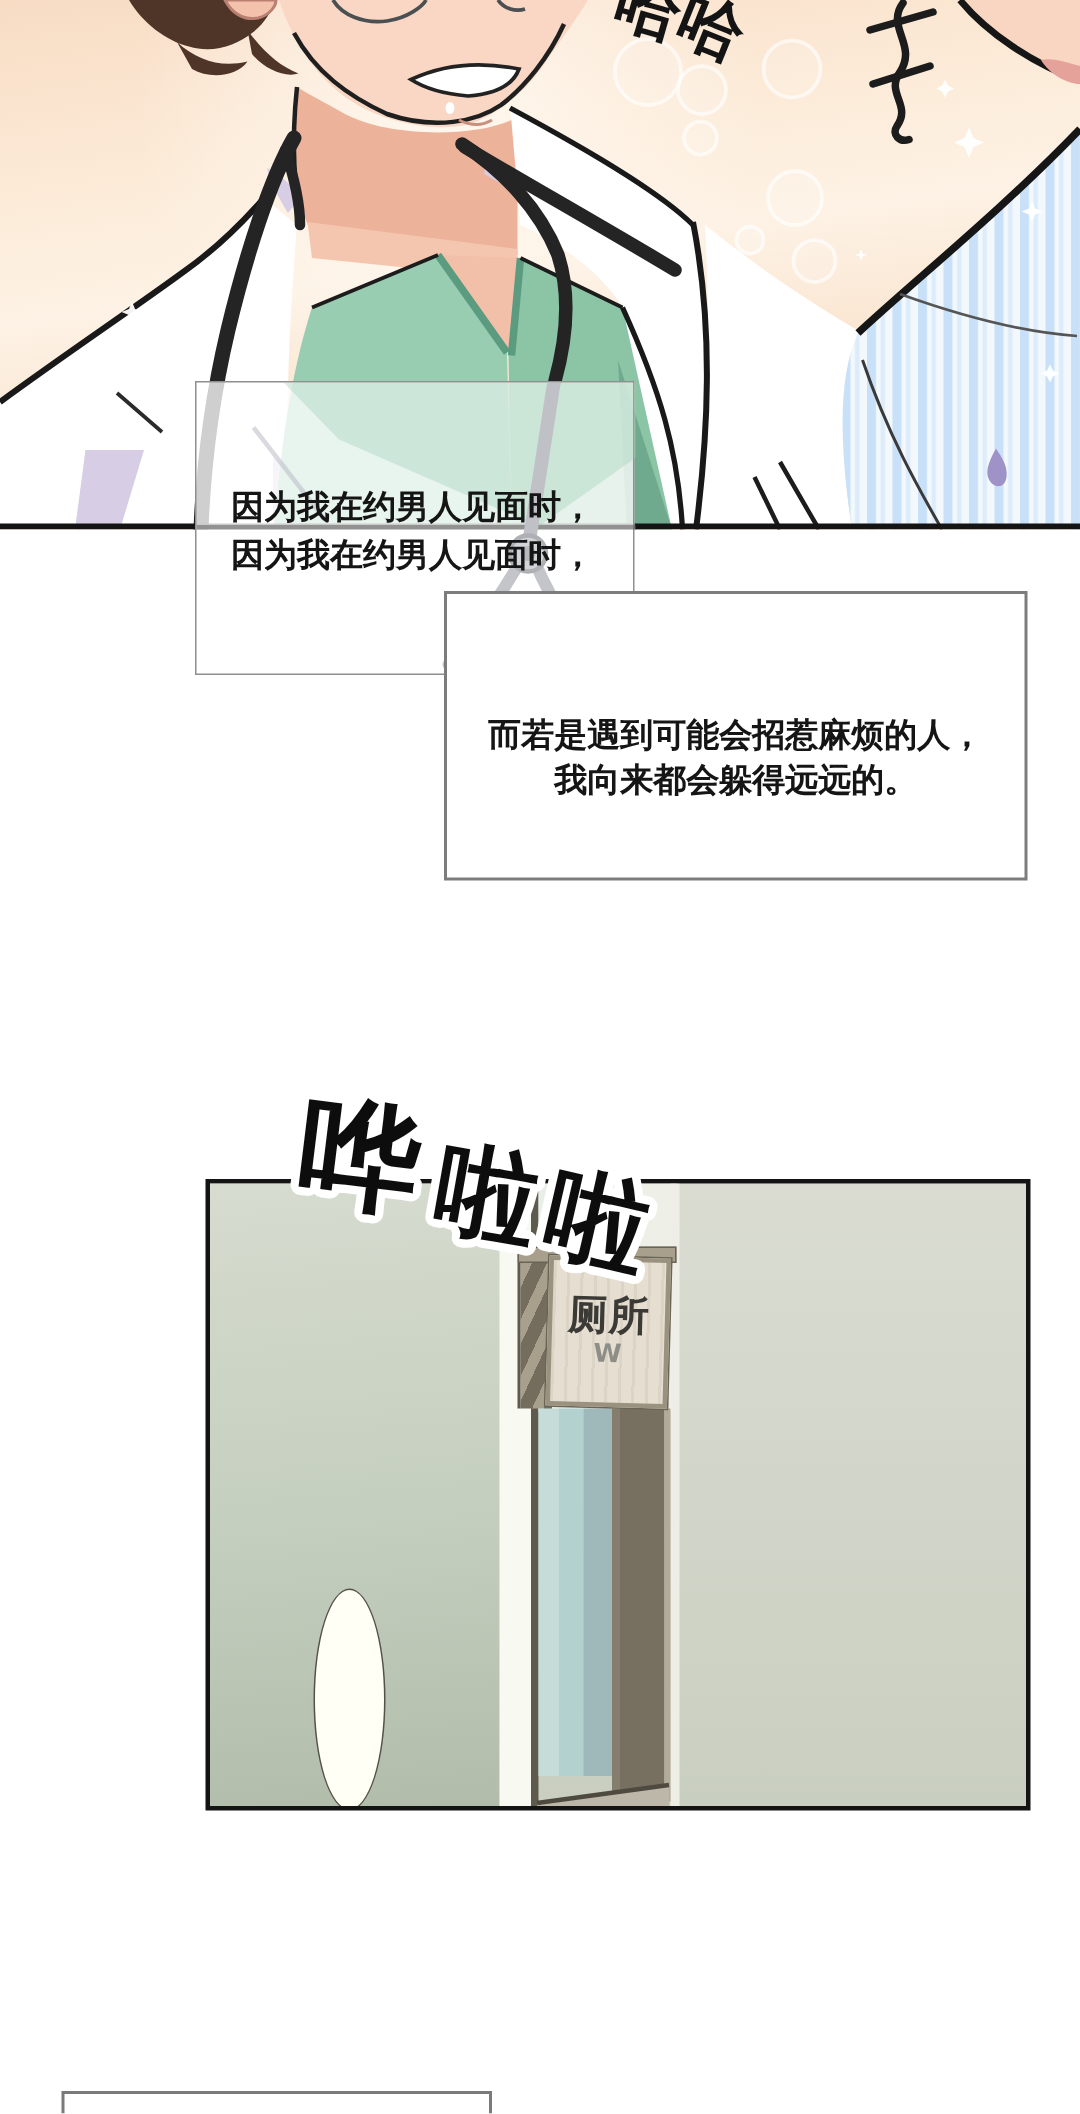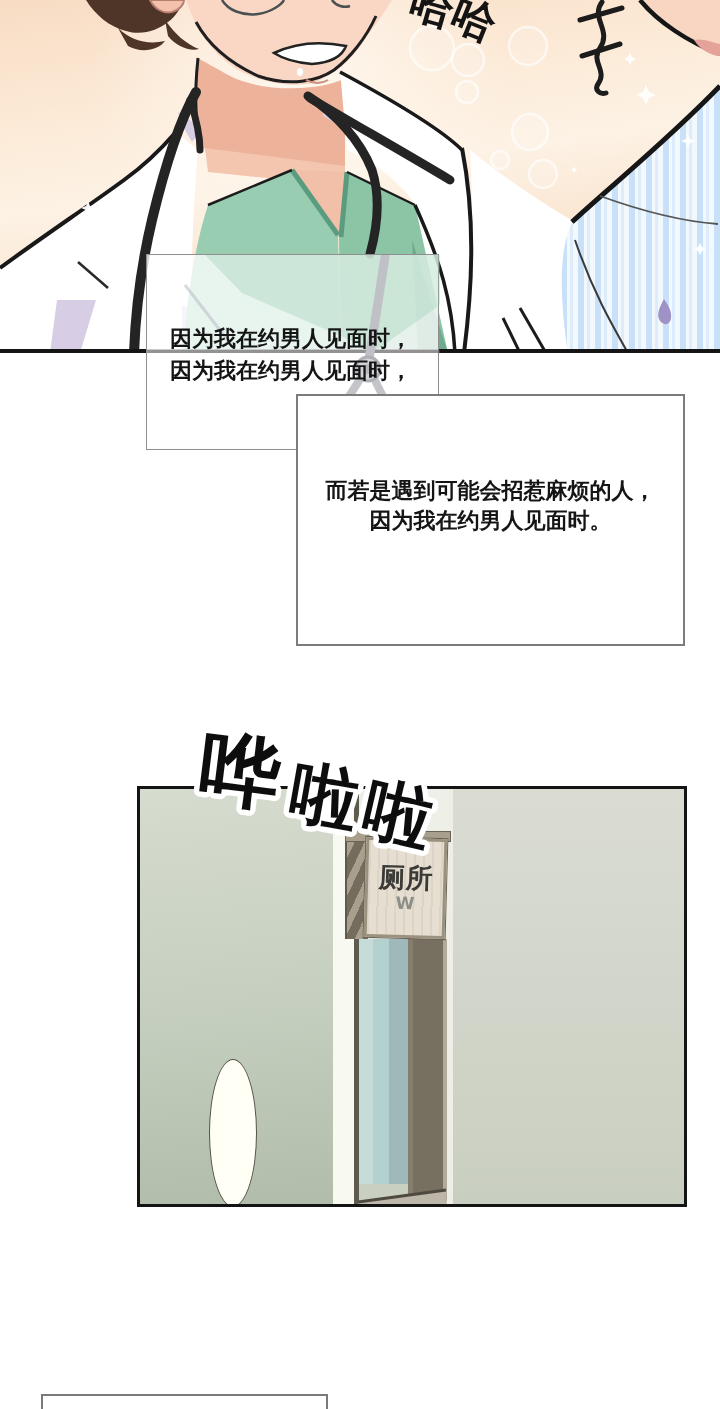--- a/index.html
+++ b/index.html
@@ -19,27 +19,27 @@
   }
   #panel1 svg.art{position:absolute;left:0;top:0;}
   .laugh-char{
     position:absolute;font-weight:700;color:#141414;font-size:44px;line-height:1;
   }
   
   .nbox{
     position:absolute;background:rgba(255,255,255,0.78);
     border:1.5px solid #8f8f8f;
   }
-  #nbox1{left:130px;top:254px;width:293px;height:196px;z-index:5;margin-left:16px;}
+  #nbox1{left:130px;top:254px;width:293px;height:196px;z-index:5;}
   #nbox1 .ghost{position:absolute;left:0;top:0;}
   #nbox1 .ntext{
     position:absolute;left:23px;top:68px;text-align:left;
     font-size:22px;font-weight:700;line-height:32px;color:#151515;white-space:nowrap;
   }
-  #nbox2{left:296px;top:394px;width:389px;height:252px;z-index:6;
+  #nbox2{left:296px;top:394px;width:389px;height:193px;z-index:6;
     background:#ffffff;border:2px solid #7c7c7c;}
   #nbox2 .ntext{
     position:absolute;left:0;top:80px;width:100%;text-align:center;
     font-size:22px;font-weight:700;line-height:30px;color:#151515;white-space:nowrap;
   }
   #nbox3{left:41px;top:1394px;width:287px;height:40px;z-index:5;
     background:#ffffff;border:2px solid #7a7a7a;}
   
   #sfx{position:absolute;left:170px;top:690px;width:310px;height:170px;z-index:8;}
   
@@ -220,21 +220,21 @@
     </svg>
     <div class="ntext">
       <div>因为我在约男人见面时，</div>
       <div>因为我在约男人见面时，</div>
     </div>
   </div>
 
   <div class="nbox" id="nbox2">
     <div class="ntext">
       <div>而若是遇到可能会招惹麻烦的人，</div>
-      <div>因为我在约男人见面时。</div>
+      <div>我向来都会躲得远远的。</div>
     </div>
   </div>
 
   <svg id="sfx" viewBox="0 0 310 170">
     <g font-family="DejaVu Sans, Liberation Sans, sans-serif" font-weight="700" fill="#0d0d0d" stroke="#ffffff" stroke-width="11" paint-order="stroke" stroke-linejoin="round">
       <text x="30" y="108" font-size="80" transform="rotate(7 70 80)">哗</text>
       <text x="122" y="130" font-size="68" transform="rotate(10 155 100)">啦</text>
       <text x="196" y="148" font-size="68" transform="rotate(13 230 118)">啦</text>
     </g>
   </svg>

